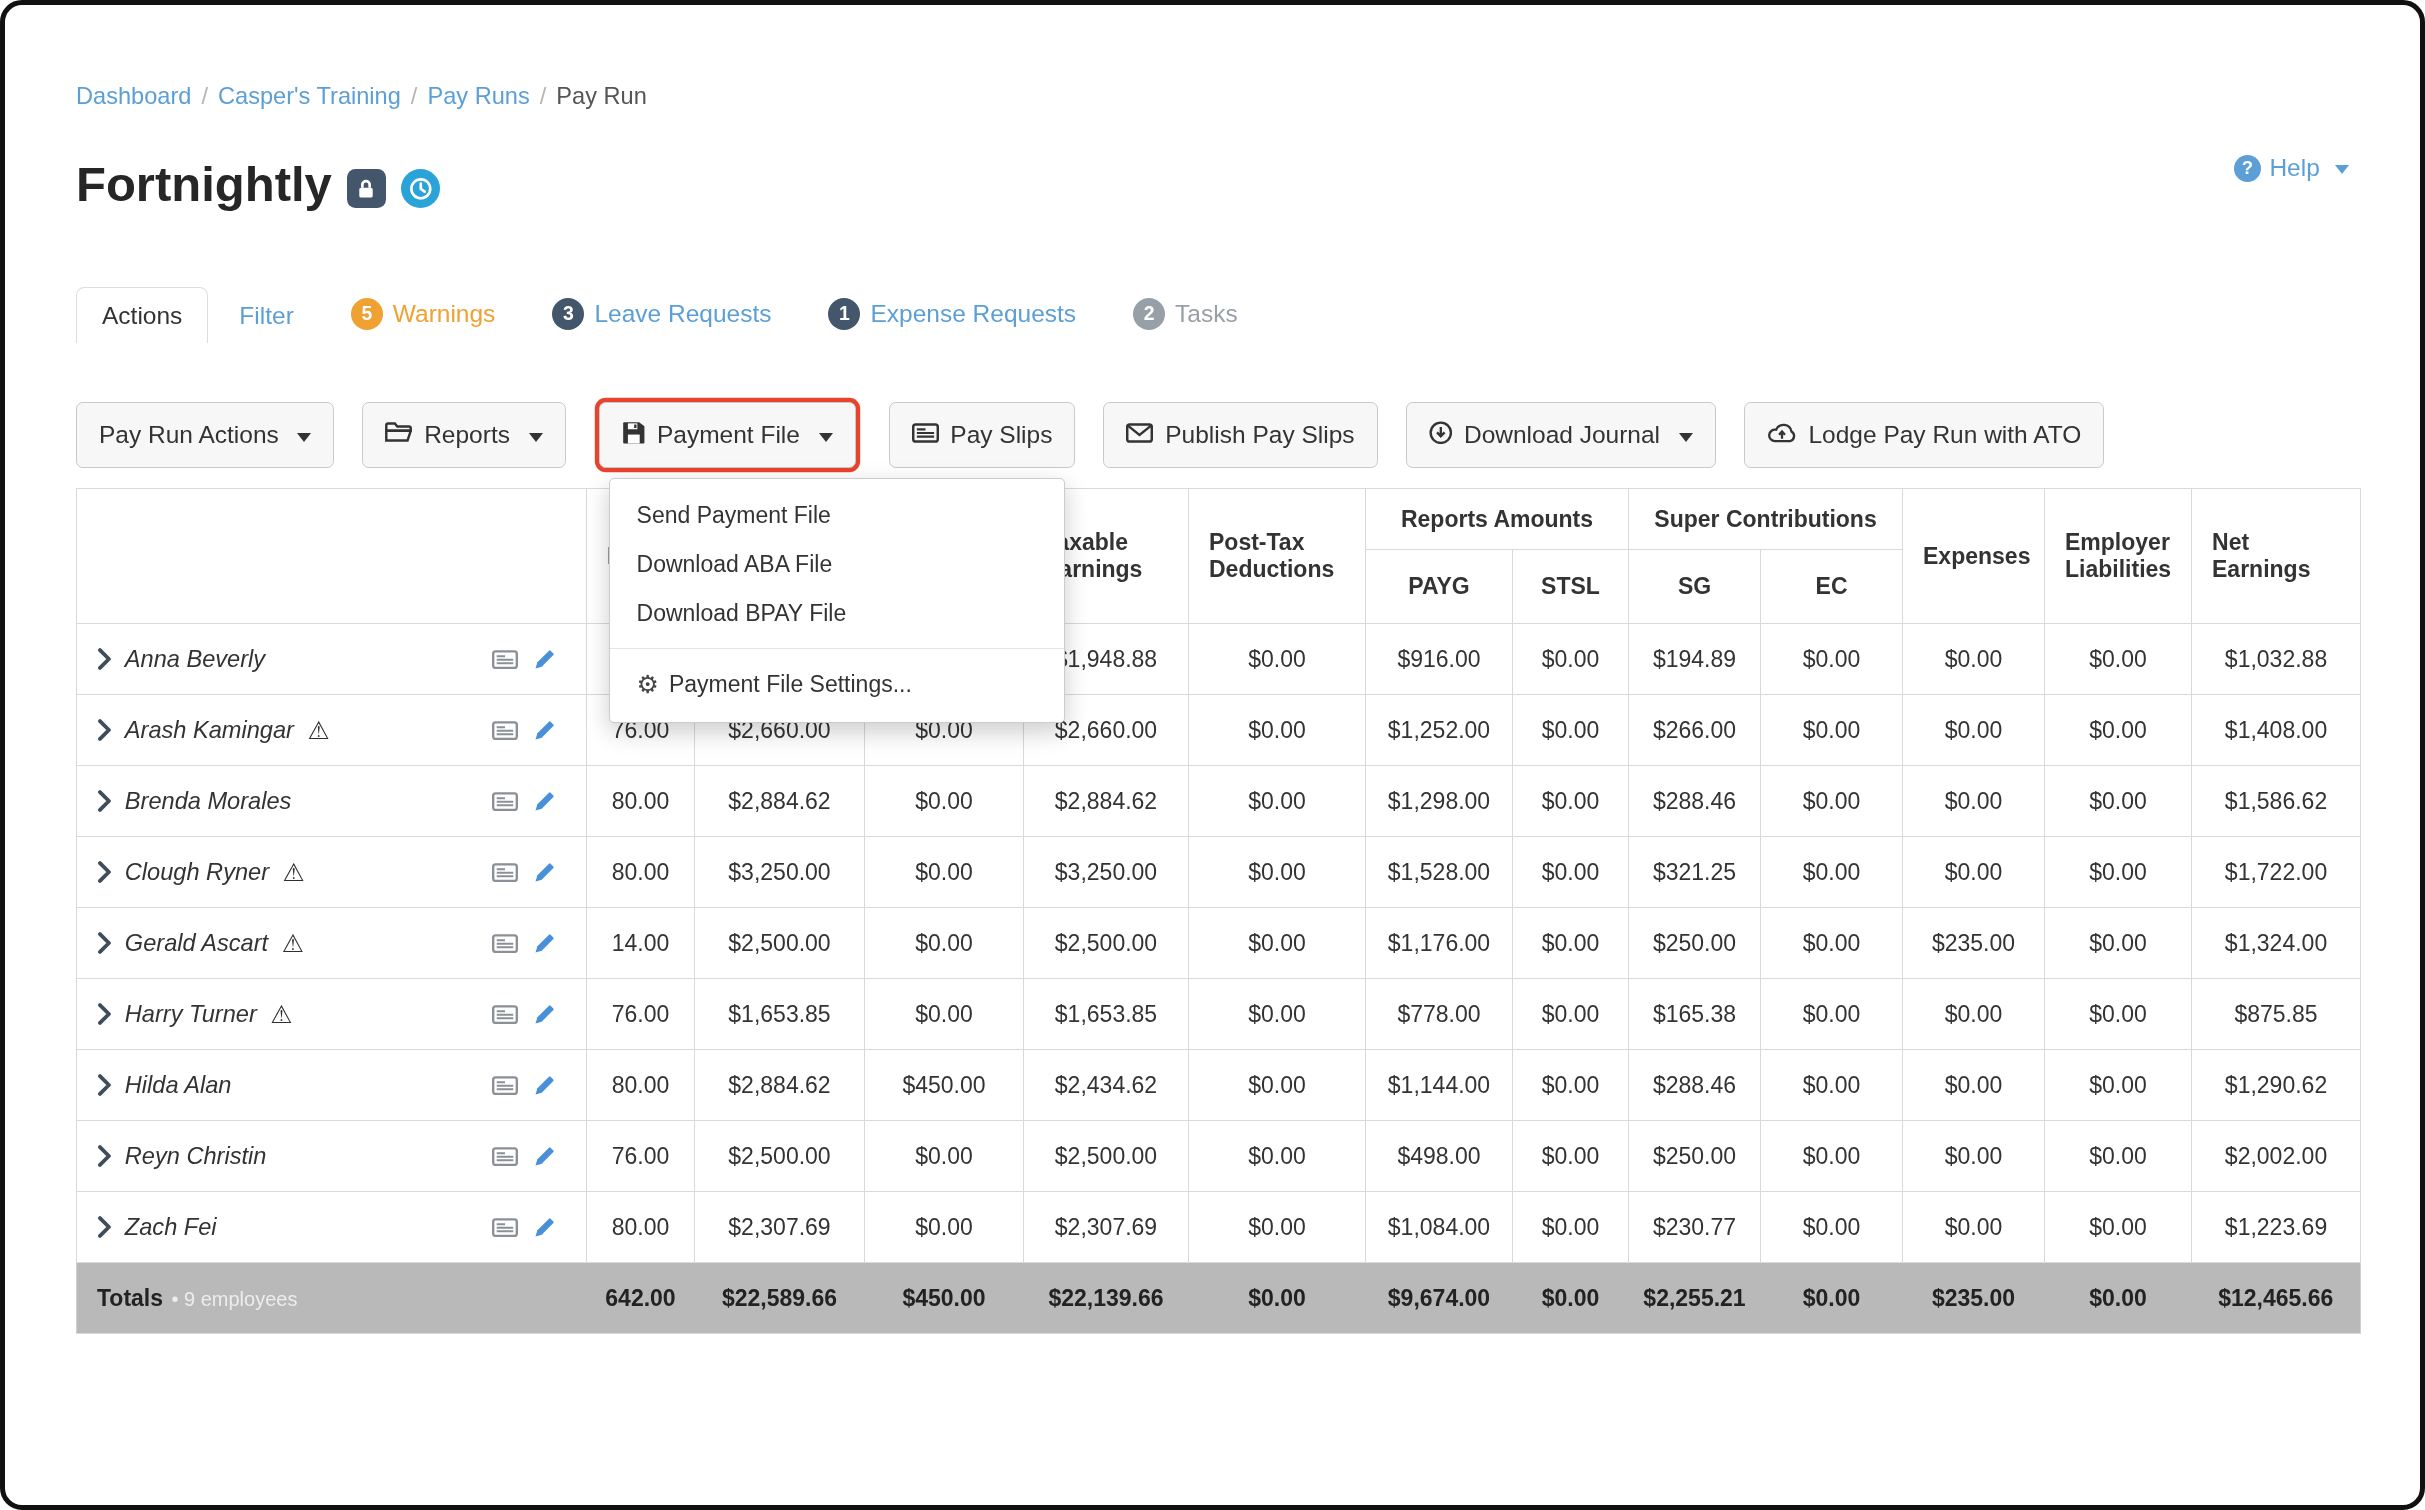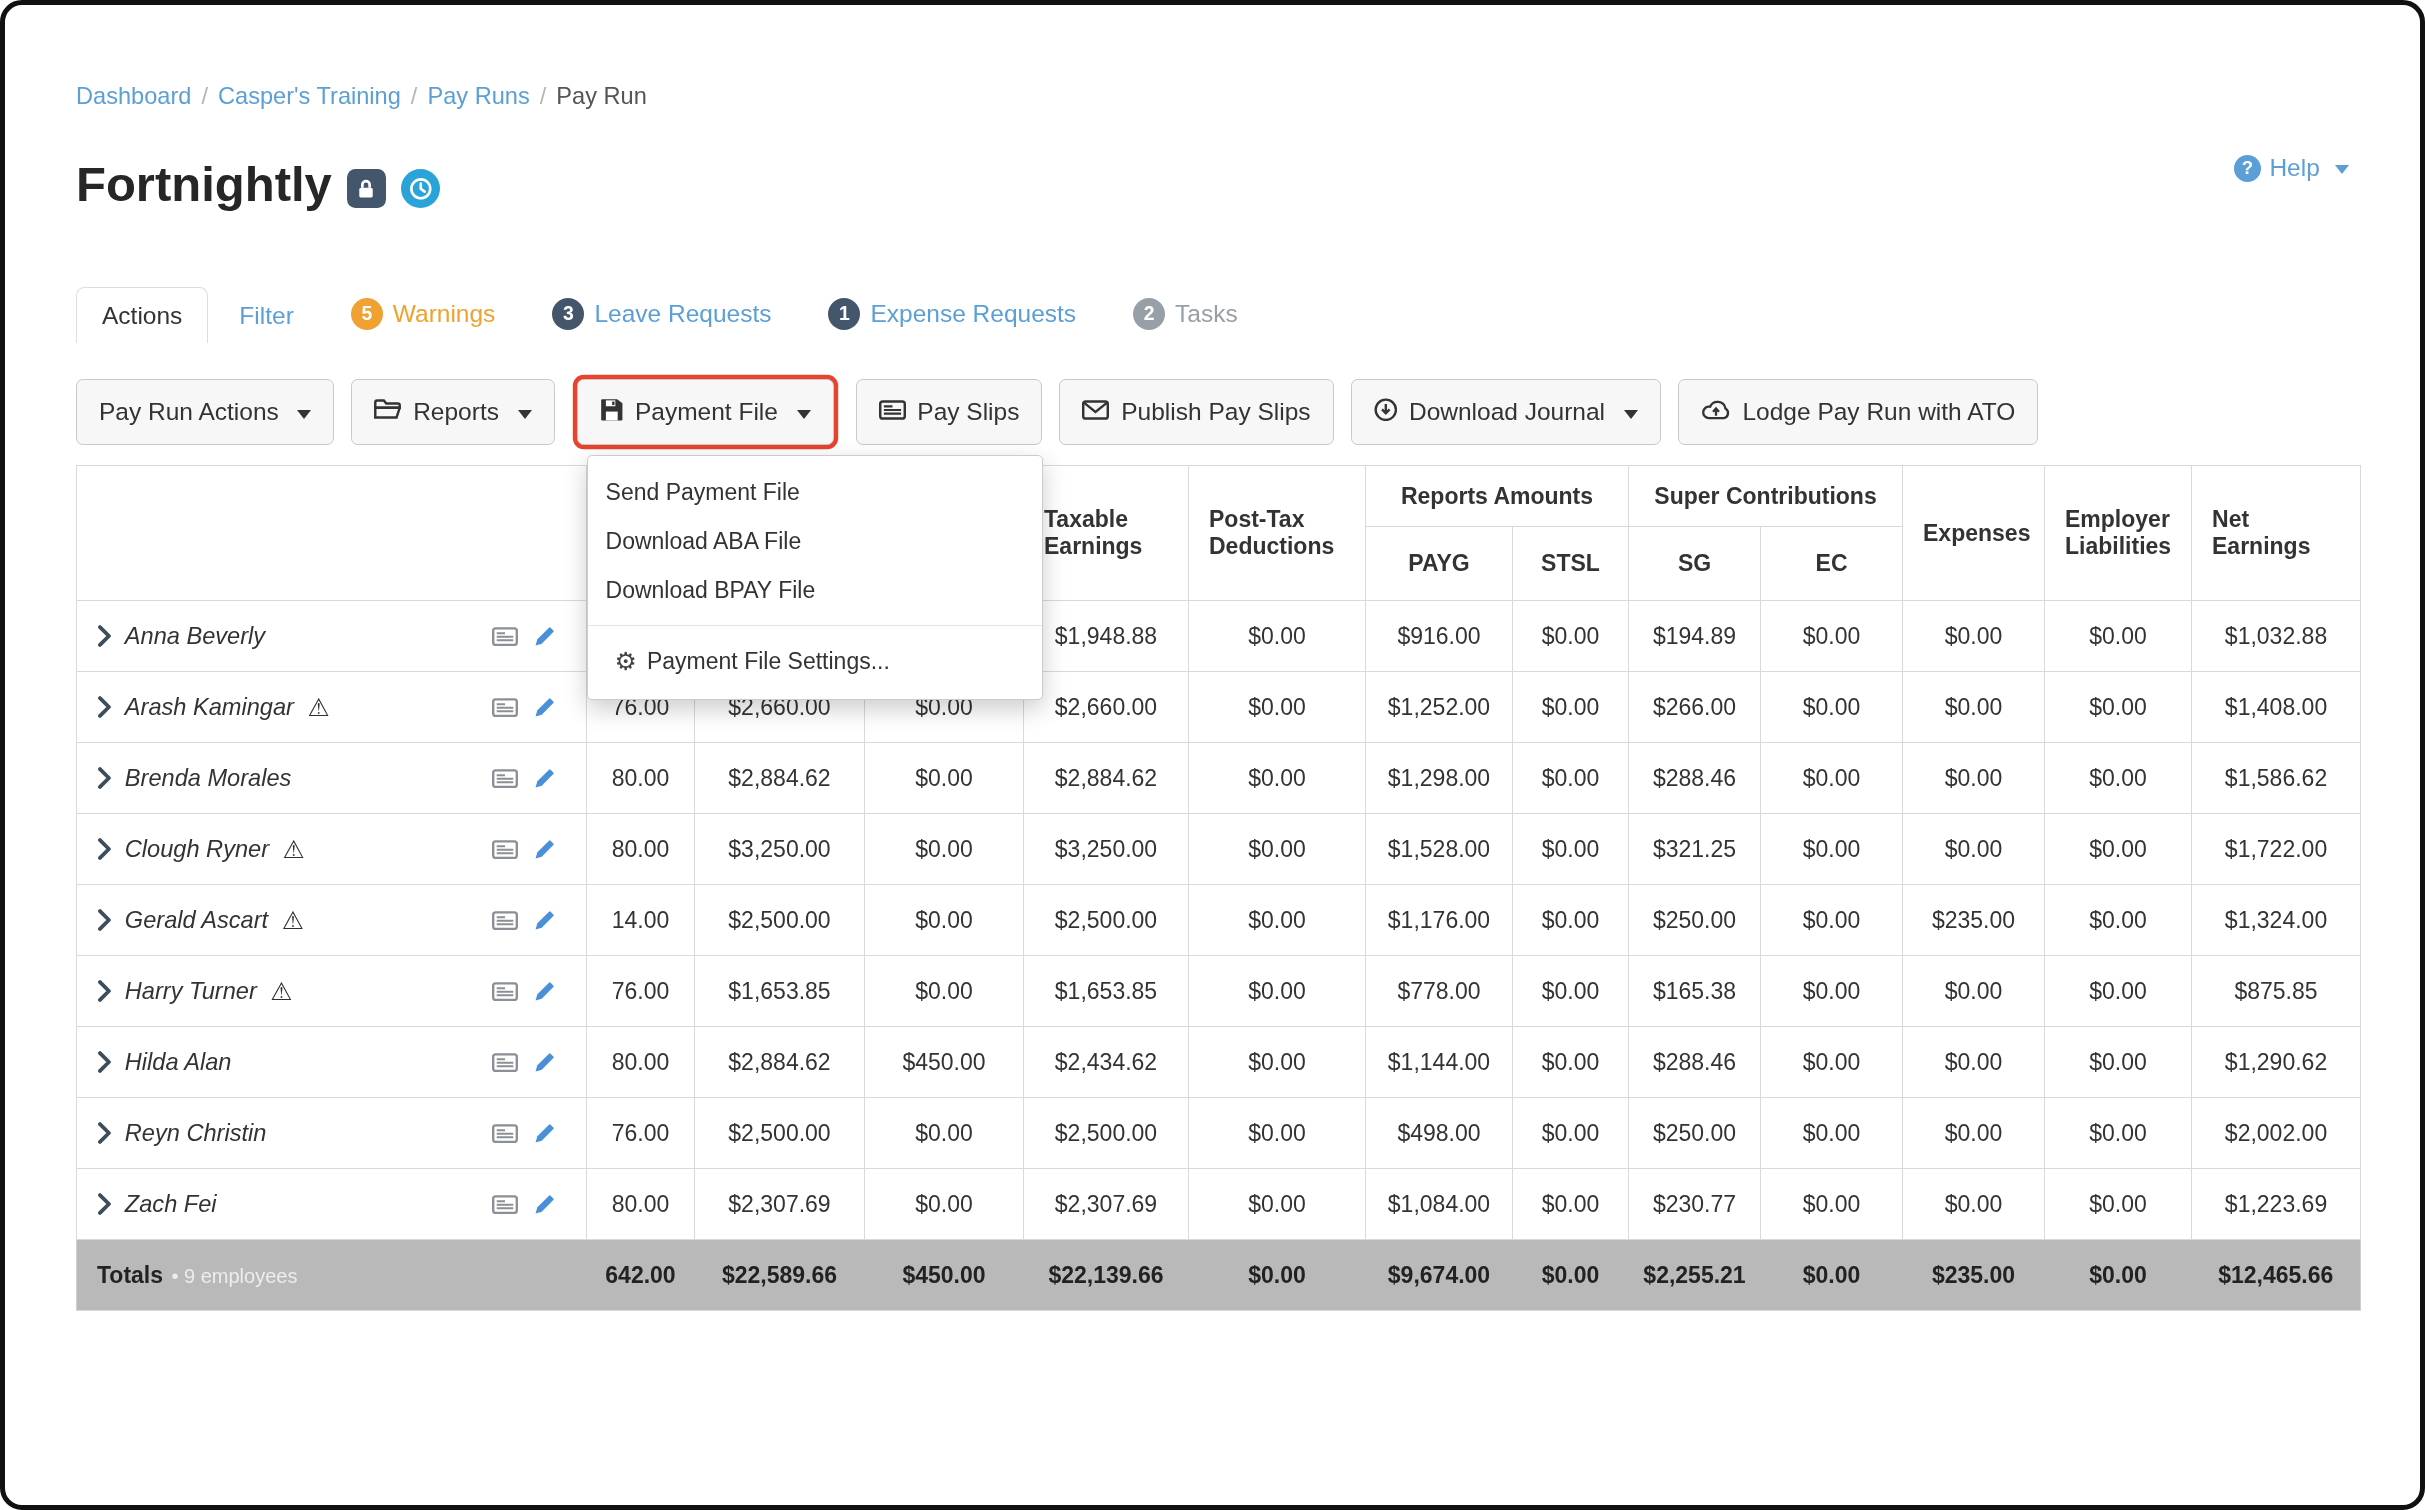--- a/index.html
+++ b/index.html
@@ -36,31 +36,31 @@
   .tab{display:flex;align-items:center;gap:10px;font-size:24.5px;padding:13.5px 25px;color:var(--blue);
     border:1.7px solid transparent;border-bottom:none;white-space:nowrap;cursor:pointer;}
   .tab.active{color:#333;background:#fff;border-color:#ddd;border-radius:8.4px 8.4px 0 0;}
   .tab-badge{display:inline-flex;align-items:center;justify-content:center;width:32px;height:32px;border-radius:50%;
     color:#fff;font-size:19.4px;font-weight:700;}
   .tab-warnings{color:var(--orange);} .tab-warnings .tab-badge{background:var(--orange);}
   .tab-dark .tab-badge{background:var(--dark-badge);}
   .tab-muted{color:var(--gray-badge);} .tab-muted .tab-badge{background:var(--gray-badge);}
 
   
-  .toolbar{display:flex;gap:17px;margin-top:36px;position:relative;align-items:center;}
+  .toolbar{display:flex;gap:28px;margin-top:59px;position:relative;align-items:center;}
   .btn{display:inline-flex;align-items:center;gap:11.8px;height:66px;padding:0 22px;background:#f7f7f7;
     border:1.7px solid #c9c9c9;border-radius:6.8px;font-size:24.5px;color:#333;white-space:nowrap;cursor:pointer;}
   .btn svg{flex:0 0 auto;}
   .btn-wrap{position:relative;display:inline-block;margin:0 5px;}
   .btn.highlight{box-shadow:0 0 0 4.2px var(--red);}
 
   
   .menu{position:absolute;top:calc(100% + 10px);left:10px;width:456px;background:#fff;border:0.8px solid #ccc;
     border-radius:5px;box-shadow:0 8.4px 25px rgba(0,0,0,.2);padding:11.8px 0;z-index:40;}
-  .menu-item{font-size:23px;color:#333;padding:11px 18px;white-space:nowrap;cursor:pointer;}
+  .menu-item{font-size:23px;color:#333;padding:11px 27px;white-space:nowrap;cursor:pointer;}
   .menu-item.red-box{border:3.4px solid var(--red);border-radius:6.8px;margin:1.7px 3.4px;padding:8.4px 22px;}
   .menu-divider{border-top:0.8px solid #e4e4e4;margin:10px 0;}
   .menu-settings{display:flex;align-items:center;gap:10px;font-size:23px;color:#333;padding:11px 27px;cursor:pointer;}
   .gear{font-size:25px;color:#444;font-family:"DejaVu Sans",sans-serif;}
 
   
   .count{margin-top:66px;font-size:23.6px;color:#3c3c3c;}
   .count b{font-weight:700;}
 
   

